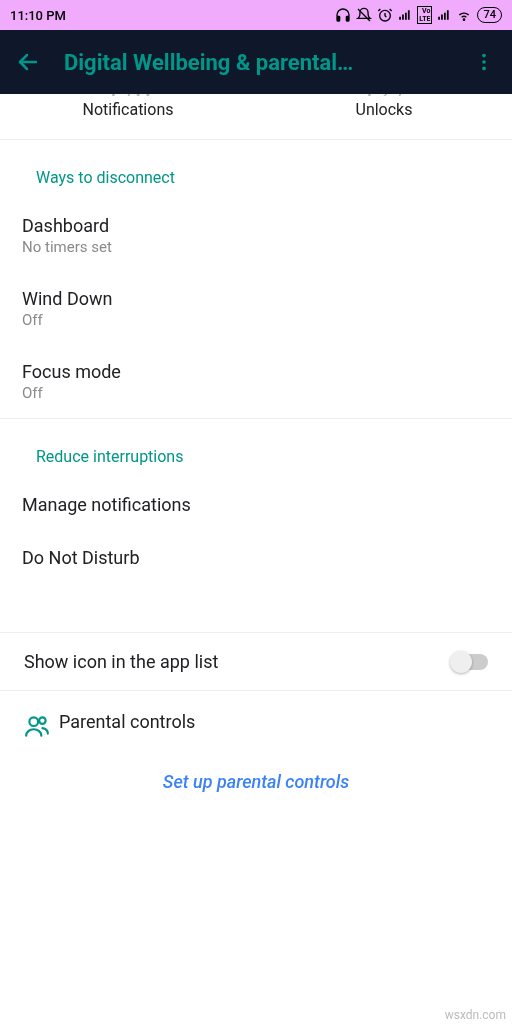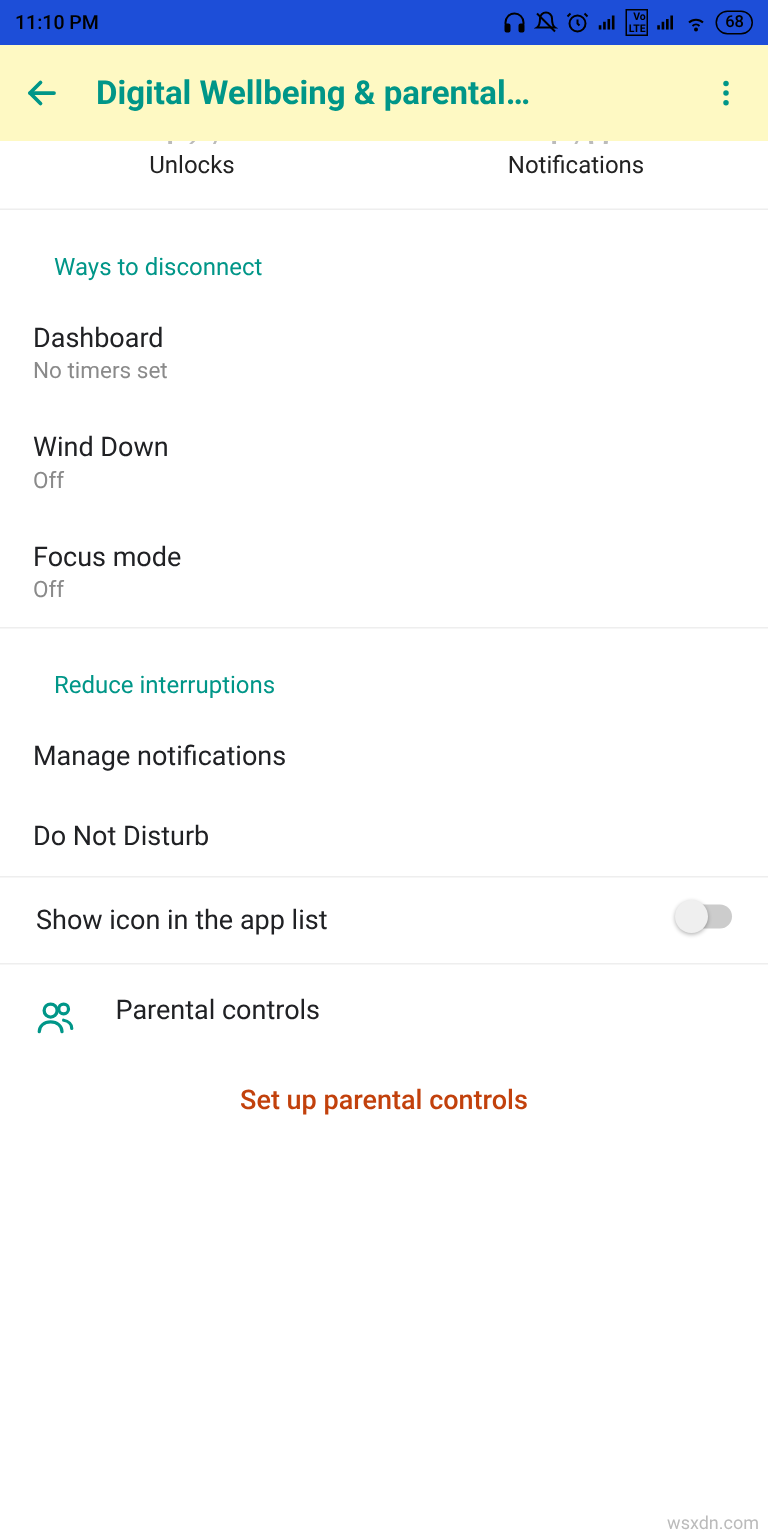--- a/index.html
+++ b/index.html
@@ -1,56 +1,56 @@
 <!DOCTYPE html>
 <html><head>
 <meta charset="utf-8">
 <style>
   * { box-sizing: border-box; margin: 0; padding: 0; }
   html, body { width: 512px; height: 1024px; font-family: Roboto, Arial, sans-serif; background: #fff; color: #202124; }
   body { display: flex; flex-direction: column; overflow: hidden; position: relative; }
 
   
-  .status-bar { height: 30px; background: #1d4ed8; display: flex; align-items: center; padding: 0 10px; font-size: 13px; font-weight: 500; color: #000; }
+  .status-bar { height: 30px; background: #f0abfc; display: flex; align-items: center; padding: 0 10px; font-size: 13px; font-weight: 500; color: #000; }
   .status-left { flex: 0 0 auto; }
   .status-right { flex: 1; display: flex; justify-content: flex-end; align-items: center; gap: 5px; }
   .status-right svg { display: block; }
   .battery-box { border: 1.5px solid #000; border-radius: 8px; padding: 0 5px; font-size: 11px; line-height: 14px; display: flex; align-items: center; }
 
   
-  .app-bar { height: 64px; background: #fef9c3; display: flex; align-items: center; padding: 0 12px; gap: 20px; }
+  .app-bar { height: 64px; background: #0f172a; display: flex; align-items: center; padding: 0 12px; gap: 20px; }
   .app-bar .back { width: 32px; height: 32px; display:flex; align-items:center; justify-content:center; color:#009688; }
   .app-bar .title { flex: 1; color: #009688; font-size: 22px; font-weight: 700; white-space: nowrap; overflow: hidden; text-overflow: ellipsis; }
   .app-bar .menu { width: 32px; height: 32px; display:flex; align-items:center; justify-content:center; color:#009688; }
 
   
   .content { flex: 1; overflow-y: hidden; background: #fff; }
   .stats-row { display: flex; padding-bottom: 20px; border-bottom: 1px solid #eee; }
   .stat { flex: 1; text-align: center; }
   .stat-num { font-family: Georgia, serif; font-size: 30px; color: #bbb; margin-top: -16px; line-height: 1; overflow: hidden; height: 18px; }
   .stat-label { font-size: 16px; color: #222; margin-top: 4px; }
 
   .section-header { color: #009688; font-weight: 400; font-size: 16px; padding: 28px 24px 12px 36px; }
   .item { padding: 16px 22px; }
   .item-title { font-size: 18px; color: #202124; }
   .item-sub { font-size: 15px; color: #8a8a8a; margin-top: 2px; }
 
   .divider { height: 1px; background: #eee; }
 
-  .toggle-row { display: flex; padding: 18px 24px; border-top: 1px solid #eee; border-bottom: 1px solid #eee; }
+  .toggle-row { display: flex; align-items: center; padding: 18px 24px; border-top: 1px solid #eee; border-bottom: 1px solid #eee; margin-top: 48px; }
   .toggle-row .label { flex: 1; font-size: 18px; color: #202124; }
   .switch { width: 36px; height: 16px; background: #ccc; border-radius: 10px; position: relative; }
   .switch::after { content: ""; position: absolute; width: 22px; height: 22px; background: #efefef; border-radius: 50%; top: -3px; left: -2px; box-shadow: 0 1px 3px rgba(0,0,0,0.3); }
 
-  .parental { display: flex; padding: 20px 24px 10px 24px; gap: 25px; }
+  .parental { display: flex; padding: 20px 24px 10px 24px; gap: 7px; }
   .parental .icon { width: 28px; color: #009688; flex-shrink:0; margin-top:2px;}
   .parental .text .title { font-size: 18px; color: #202124; margin-bottom: 8px; }
   .parental .text .desc { font-size: 15px; color: #8a8a8a; line-height: 1.4; }
 
-  .setup-link { text-align: center; color: #c2410c; font-size: 18px; font-weight: 500; padding: 18px 0 24px 0; }
+  .setup-link { text-align: center; color: #3b82f6; font-size: 18px; font-weight: 500; padding: 18px 0 24px 0; font-style: italic; }
 
   .watermark { position: absolute; right: 4px; bottom: 2px; font-size: 12px; color: #bbb; background: rgba(255,255,255,0.8); padding: 0 2px;}
 </style>
 </head>
 <body>
 
 <div class="status-bar">
   <div class="status-left">11:10 PM</div>
   <div class="status-right">
     <svg width="16" height="16" viewBox="0 0 24 24" fill="none" stroke="#000" stroke-width="2">
@@ -72,21 +72,21 @@
       </svg>
     <span style="font-size:7px;border:1px solid #000;padding:0 1px;line-height:8px;font-weight:bold;text-align:right;">Vo<br>LTE</span>
     <svg width="14" height="14" viewBox="0 0 24 24">
         <path fill="#000" d="M2 20h3v-5H2zM7 20h3v-9H7zM12 20h3V8h-3zM17 20h3V4h-3z"></path>
       </svg>
     <svg width="16" height="16" viewBox="0 0 24 24" fill="none" stroke="#000" stroke-width="2">
         <path d="M5 12a10 10 0 0 1 14 0"></path>
         <path d="M8.5 15.5a5 5 0 0 1 7 0"></path>
         <circle cx="12" cy="19" r="1" fill="#000"></circle>
       </svg>
-    <span class="battery-box">68</span>
+    <span class="battery-box">74</span>
   </div>
 </div>
 
 <div class="app-bar">
   <div class="back">
     <svg width="24" height="24" viewBox="0 0 24 24" fill="none" stroke="currentColor" stroke-width="2.5" stroke-linecap="round" stroke-linejoin="round">
         <line x1="20" y1="12" x2="4" y2="12"></line>
         <polyline points="11 5 4 12 11 19"></polyline>
       </svg>
   </div>
@@ -97,26 +97,26 @@
         <circle cx="12" cy="12" r="2"></circle>
         <circle cx="12" cy="19" r="2"></circle>
       </svg>
   </div>
 </div>
 
 <div class="content">
 
   <div class="stats-row">
     <div class="stat">
+      <div class="stat-num">170</div>
+      <div class="stat-label">Notifications</div>
+    </div>
+    <div class="stat">
       <div class="stat-num">127</div>
       <div class="stat-label">Unlocks</div>
-    </div>
-    <div class="stat">
-      <div class="stat-num">170</div>
-      <div class="stat-label">Notifications</div>
     </div>
   </div>
 
   <div class="section-header">Ways to disconnect</div>
 
   <div class="item">
     <div class="item-title">Dashboard</div>
     <div class="item-sub">No timers set</div>
   </div>
 

